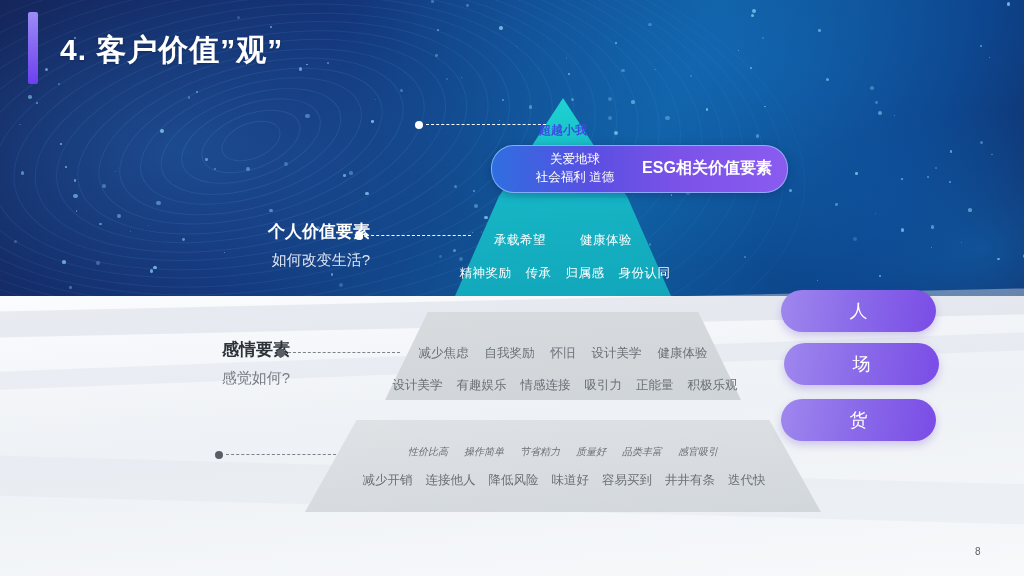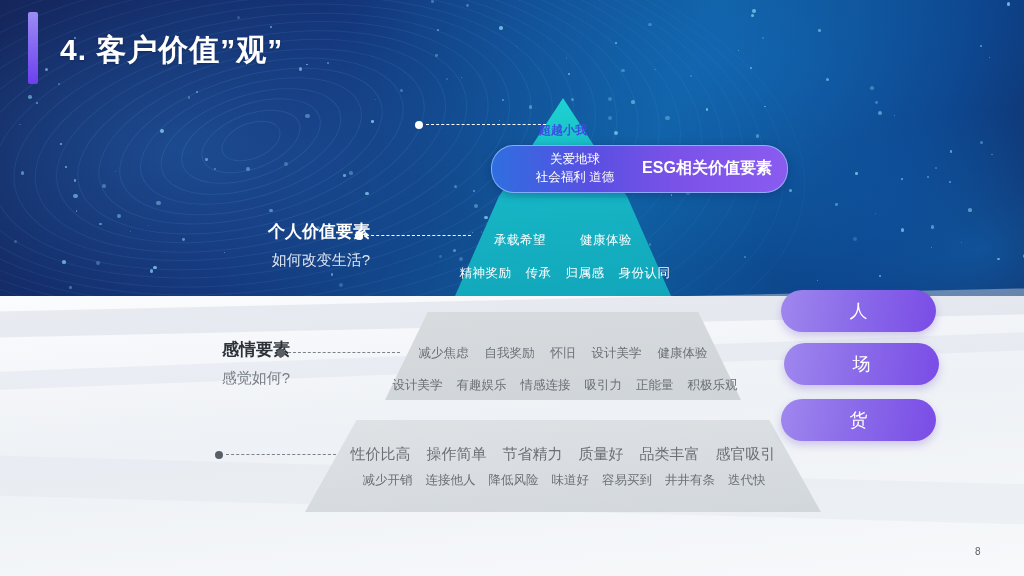--- a/index.html
+++ b/index.html
@@ -69,21 +69,21 @@
     clip-path:polygon(10% 0%,90% 0%,100% 100%,0% 100%);
   }
 
   .tier-text{position:absolute;color:#ffffff;text-align:center;white-space:nowrap;}
   .t-apex{left:498px;top:122px;width:130px;font-size:12px;color:#3b4fe0;font-weight:bold;}
   .t2a{left:455px;top:232px;width:216px;font-size:12.5px;letter-spacing:.5px;}
   .t2b{left:440px;top:265px;width:250px;font-size:12.5px;letter-spacing:.5px;}
   .t-grey{color:#6b7075;}
   .t3a{left:385px;top:345px;width:356px;font-size:12.5px;}
   .t3b{left:370px;top:377px;width:390px;font-size:12.5px;}
-  .t4a{left:305px;top:445px;width:516px;font-size:15px;}
+  .t4a{left:305px;top:445px;width:516px;font-size:10px;font-style:italic;}
   .t4b{left:290px;top:472px;width:548px;font-size:12.5px;}
   .sp{display:inline-block;}
 
   
   .esg-pill{
     position:absolute;left:491px;top:145px;width:295px;height:46px;border-radius:23px;
     background:linear-gradient(90deg,#2f6ee0 0%,#5a4fe2 34%,#7a52e8 62%,#8b5bf0 100%);
     border:1.5px solid rgba(150,200,255,.75);
     box-shadow:0 2px 8px rgba(20,30,90,.35);
   }

